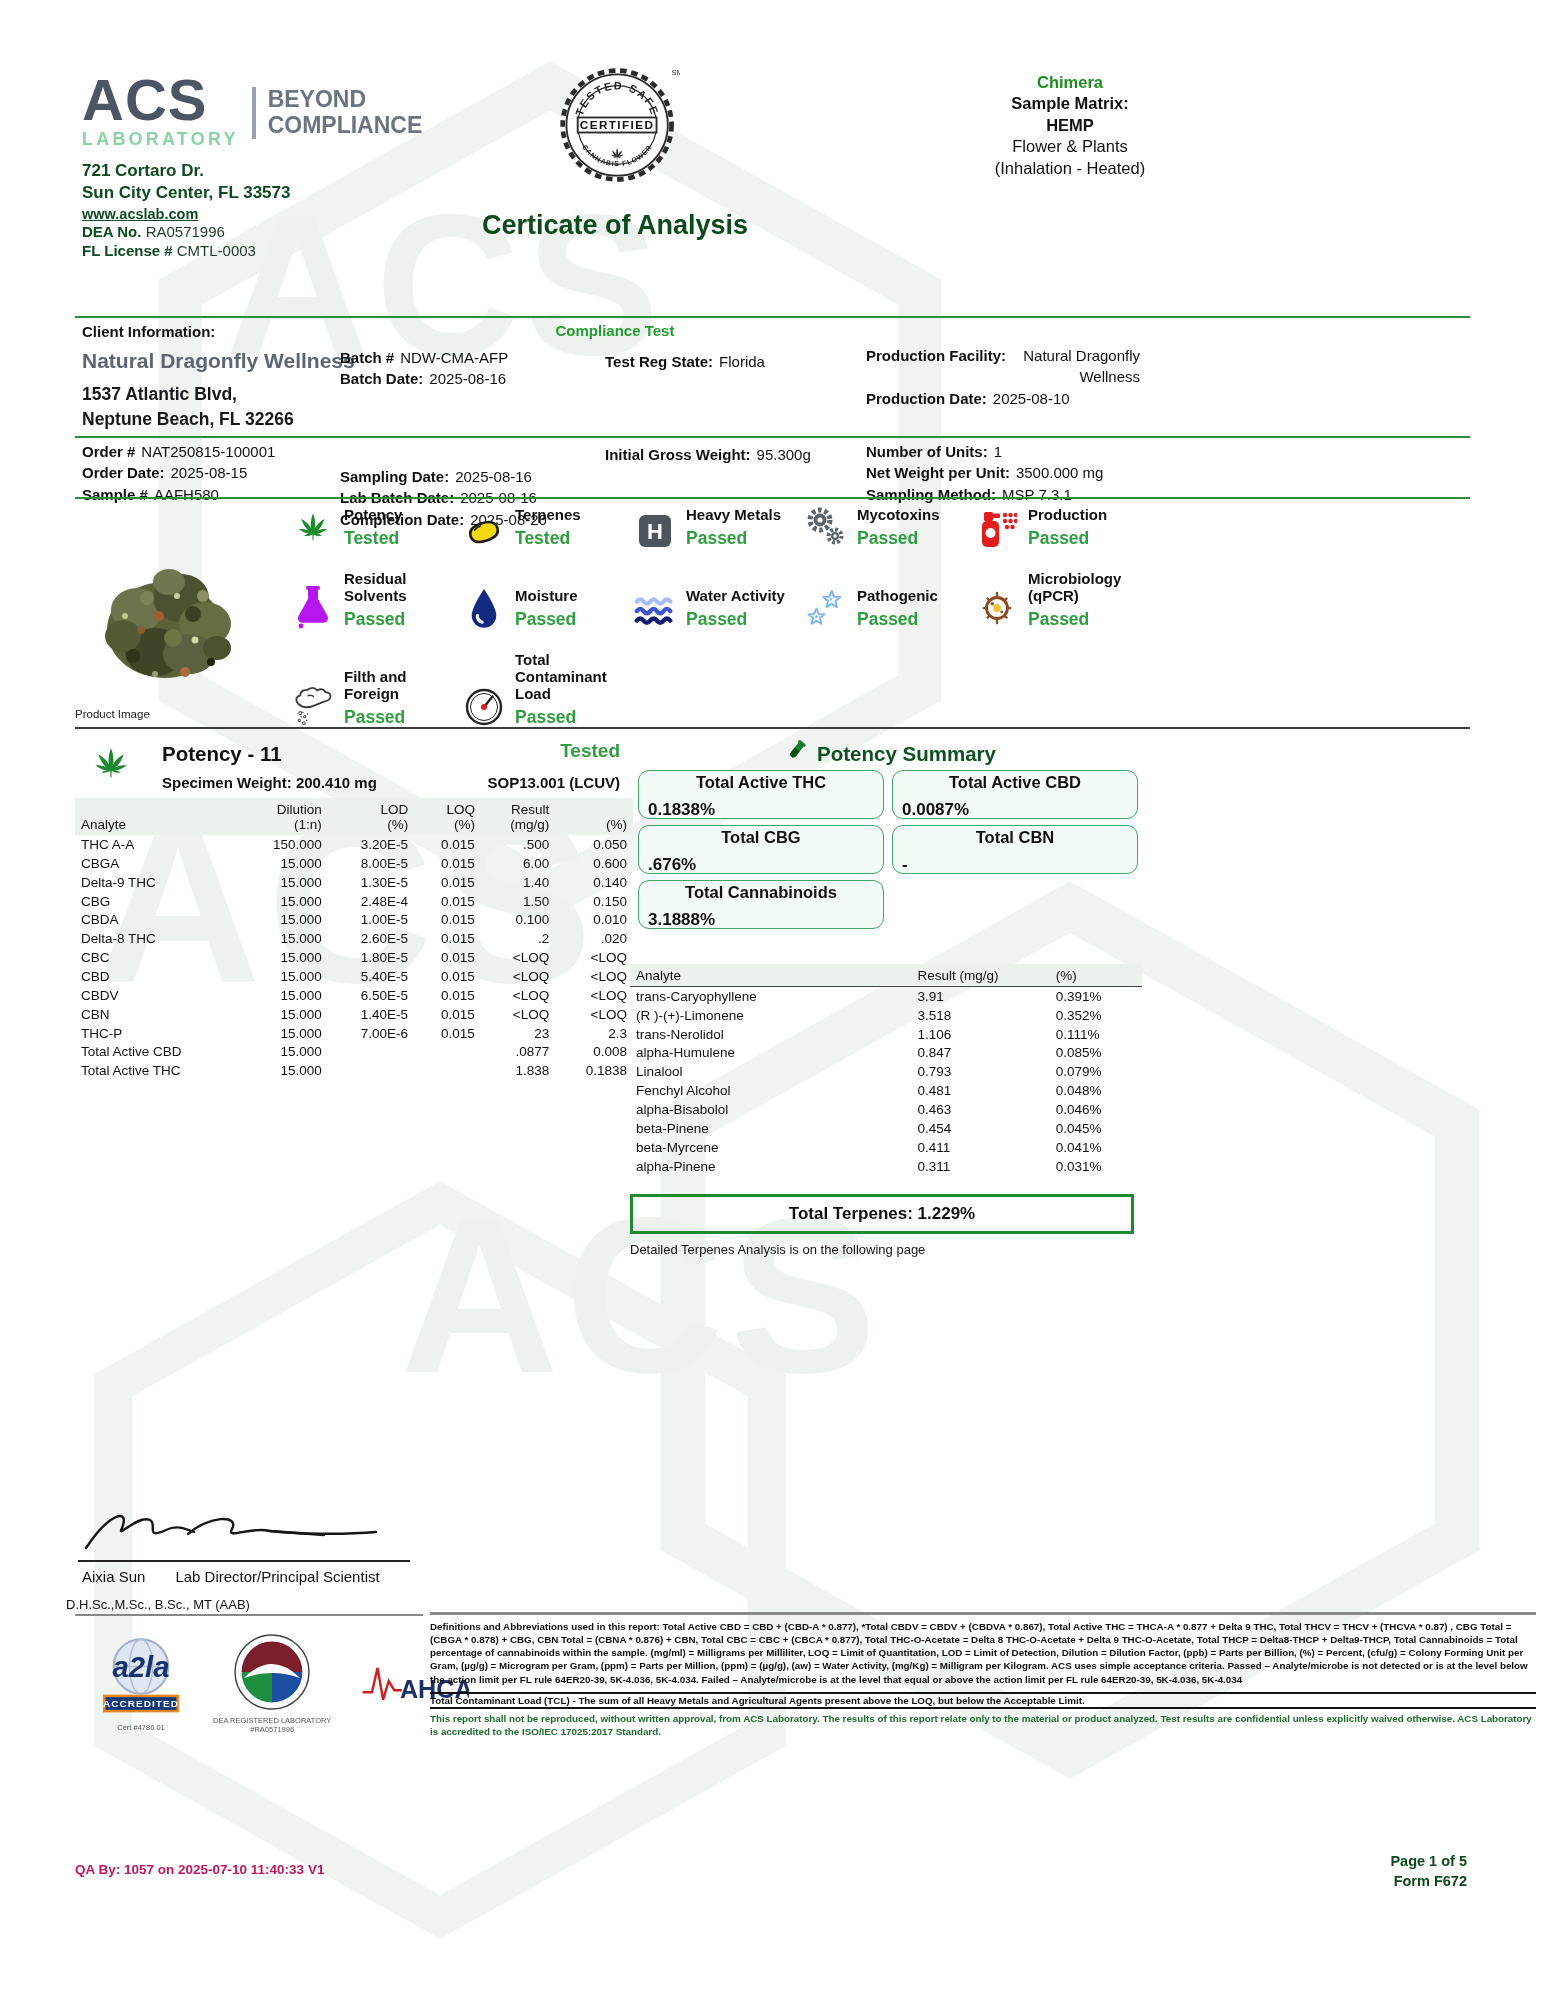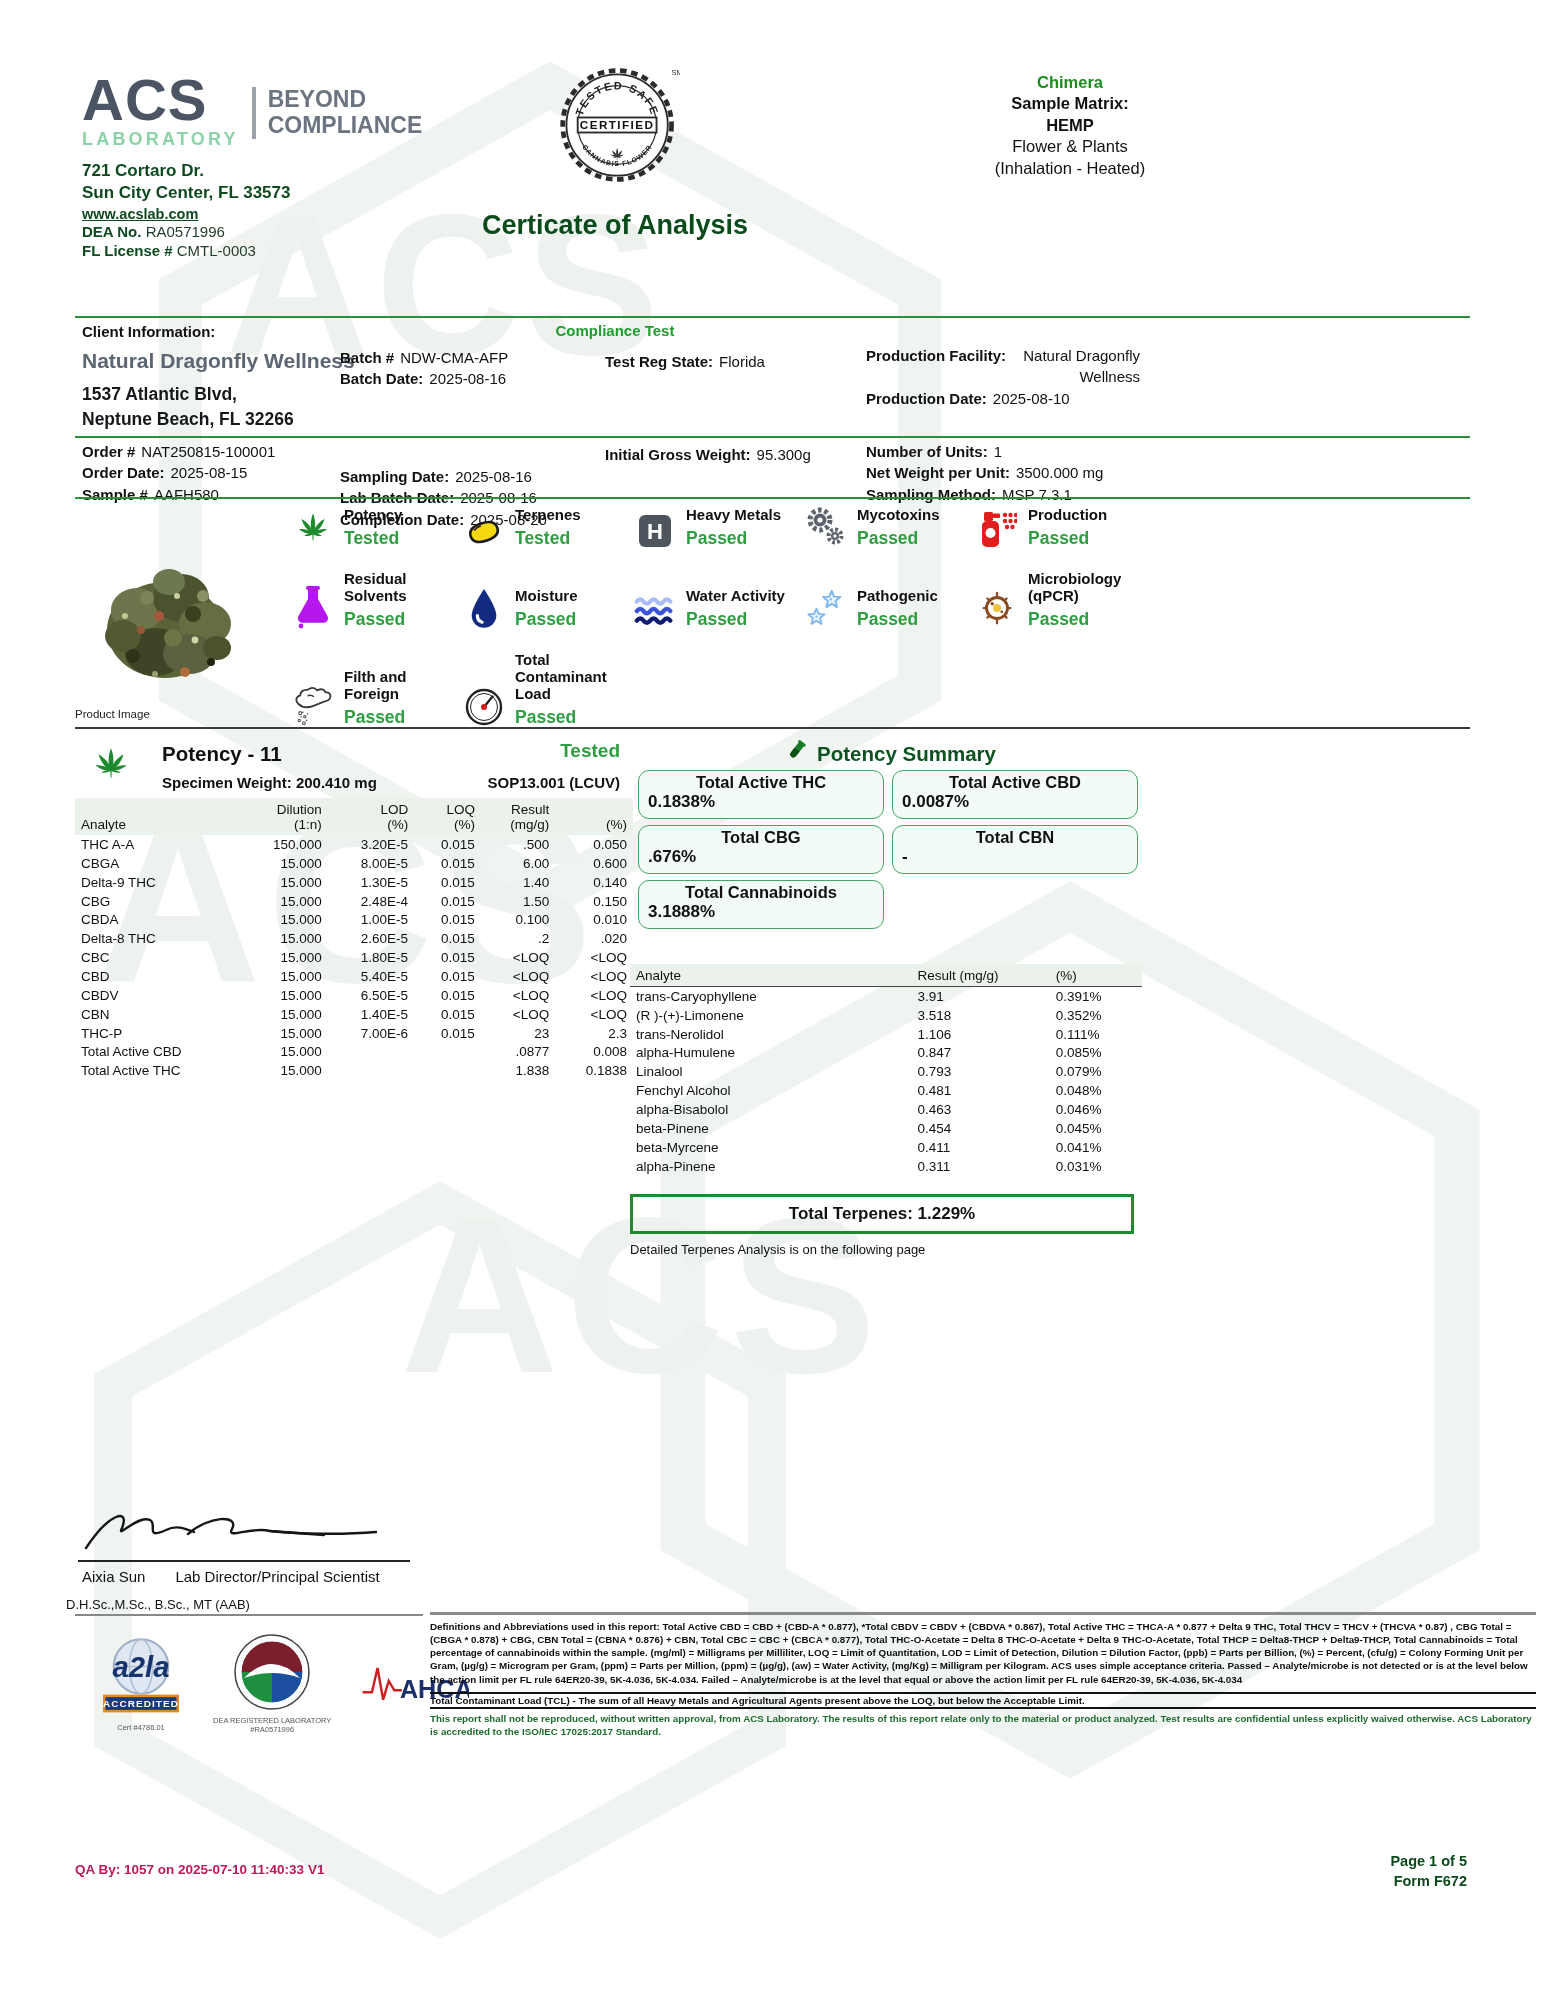--- a/index.html
+++ b/index.html
@@ -58,21 +58,21 @@
   #terp-table thead tr{border-bottom:1.6px solid #444;}
   #terp-table th:first-child{width:55%;}
   #terp-table th:nth-child(2){width:27%;}
   
   .ps-head{width:500px;display:flex;justify-content:center;align-items:center;gap:9px;
            font-size:20.5px;font-weight:bold;color:#0c5220;}
   .ts-head{color:#111;}
   .boxes{width:500px;display:grid;grid-template-columns:1fr 1fr;column-gap:8px;row-gap:6px;}
   .sbox{border:1.6px solid #43a566;border-radius:11px;background:#f2fbf5;padding:2px 9px 5px;height:40px;}
   .sbox .bl{text-align:center;font-weight:bold;font-size:16.5px;}
-  .sbox .bv{font-weight:bold;font-size:17px;margin-top:0;}
+  .sbox .bv{font-weight:bold;font-size:17px;margin-top:8px;}
   .totalbox{width:498px;border:3px solid #1f8a2f;text-align:center;font-size:17px;font-weight:bold;
             padding:7px 0;}
   .note{font-size:13px;color:#111;}
   
   .sig-line{width:332px;border-top:2px solid #222;}
   .sig-names{display:flex;gap:30px;font-size:15px;align-items:baseline;}
   .sig-creds{font-size:13px;margin-top:5px;}
   .hr-gray{border-top:2px solid #888;width:348px;}
   .logos{display:flex;gap:26px;align-items:center;}
   .logo-cap{font-size:7.5px;color:#555;text-align:center;line-height:1.2;}

